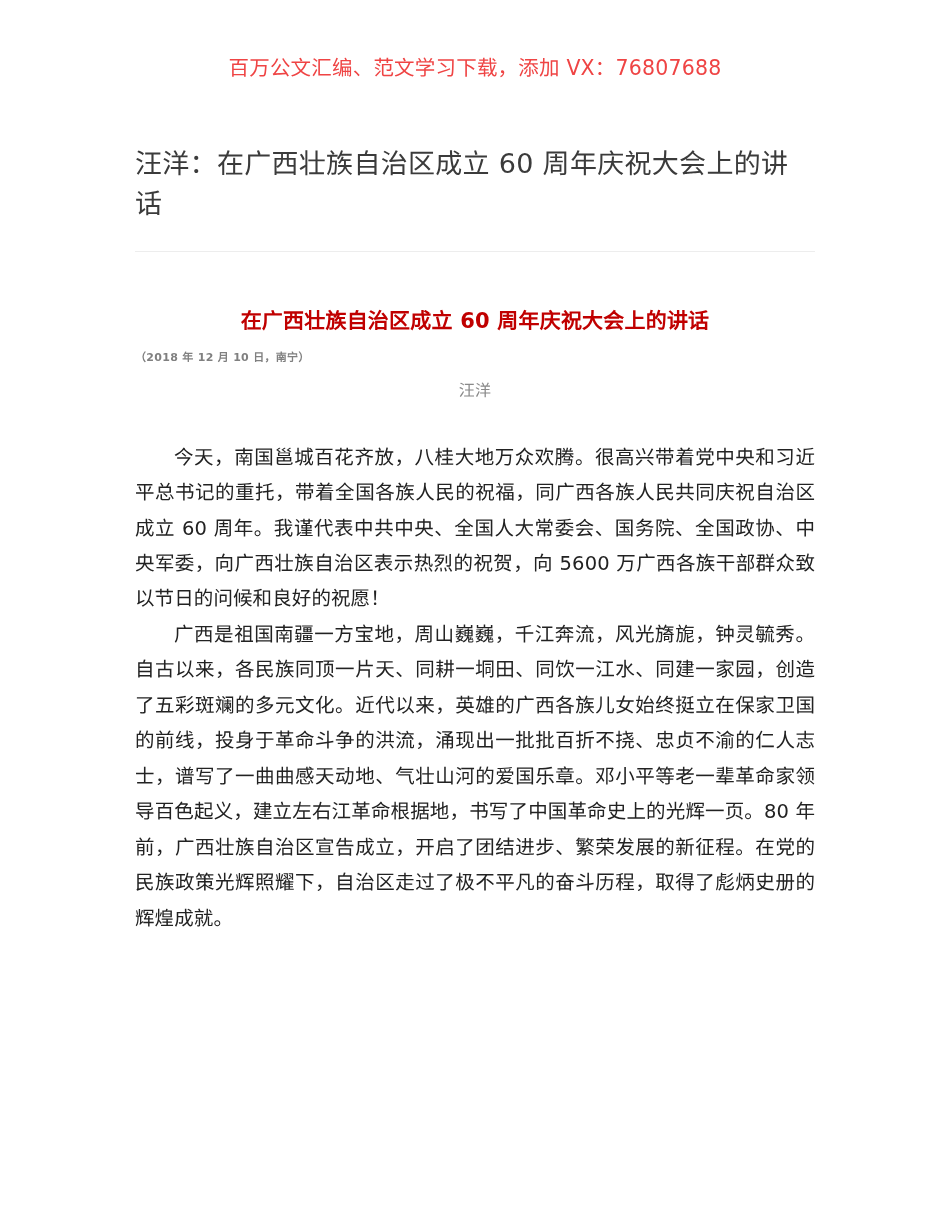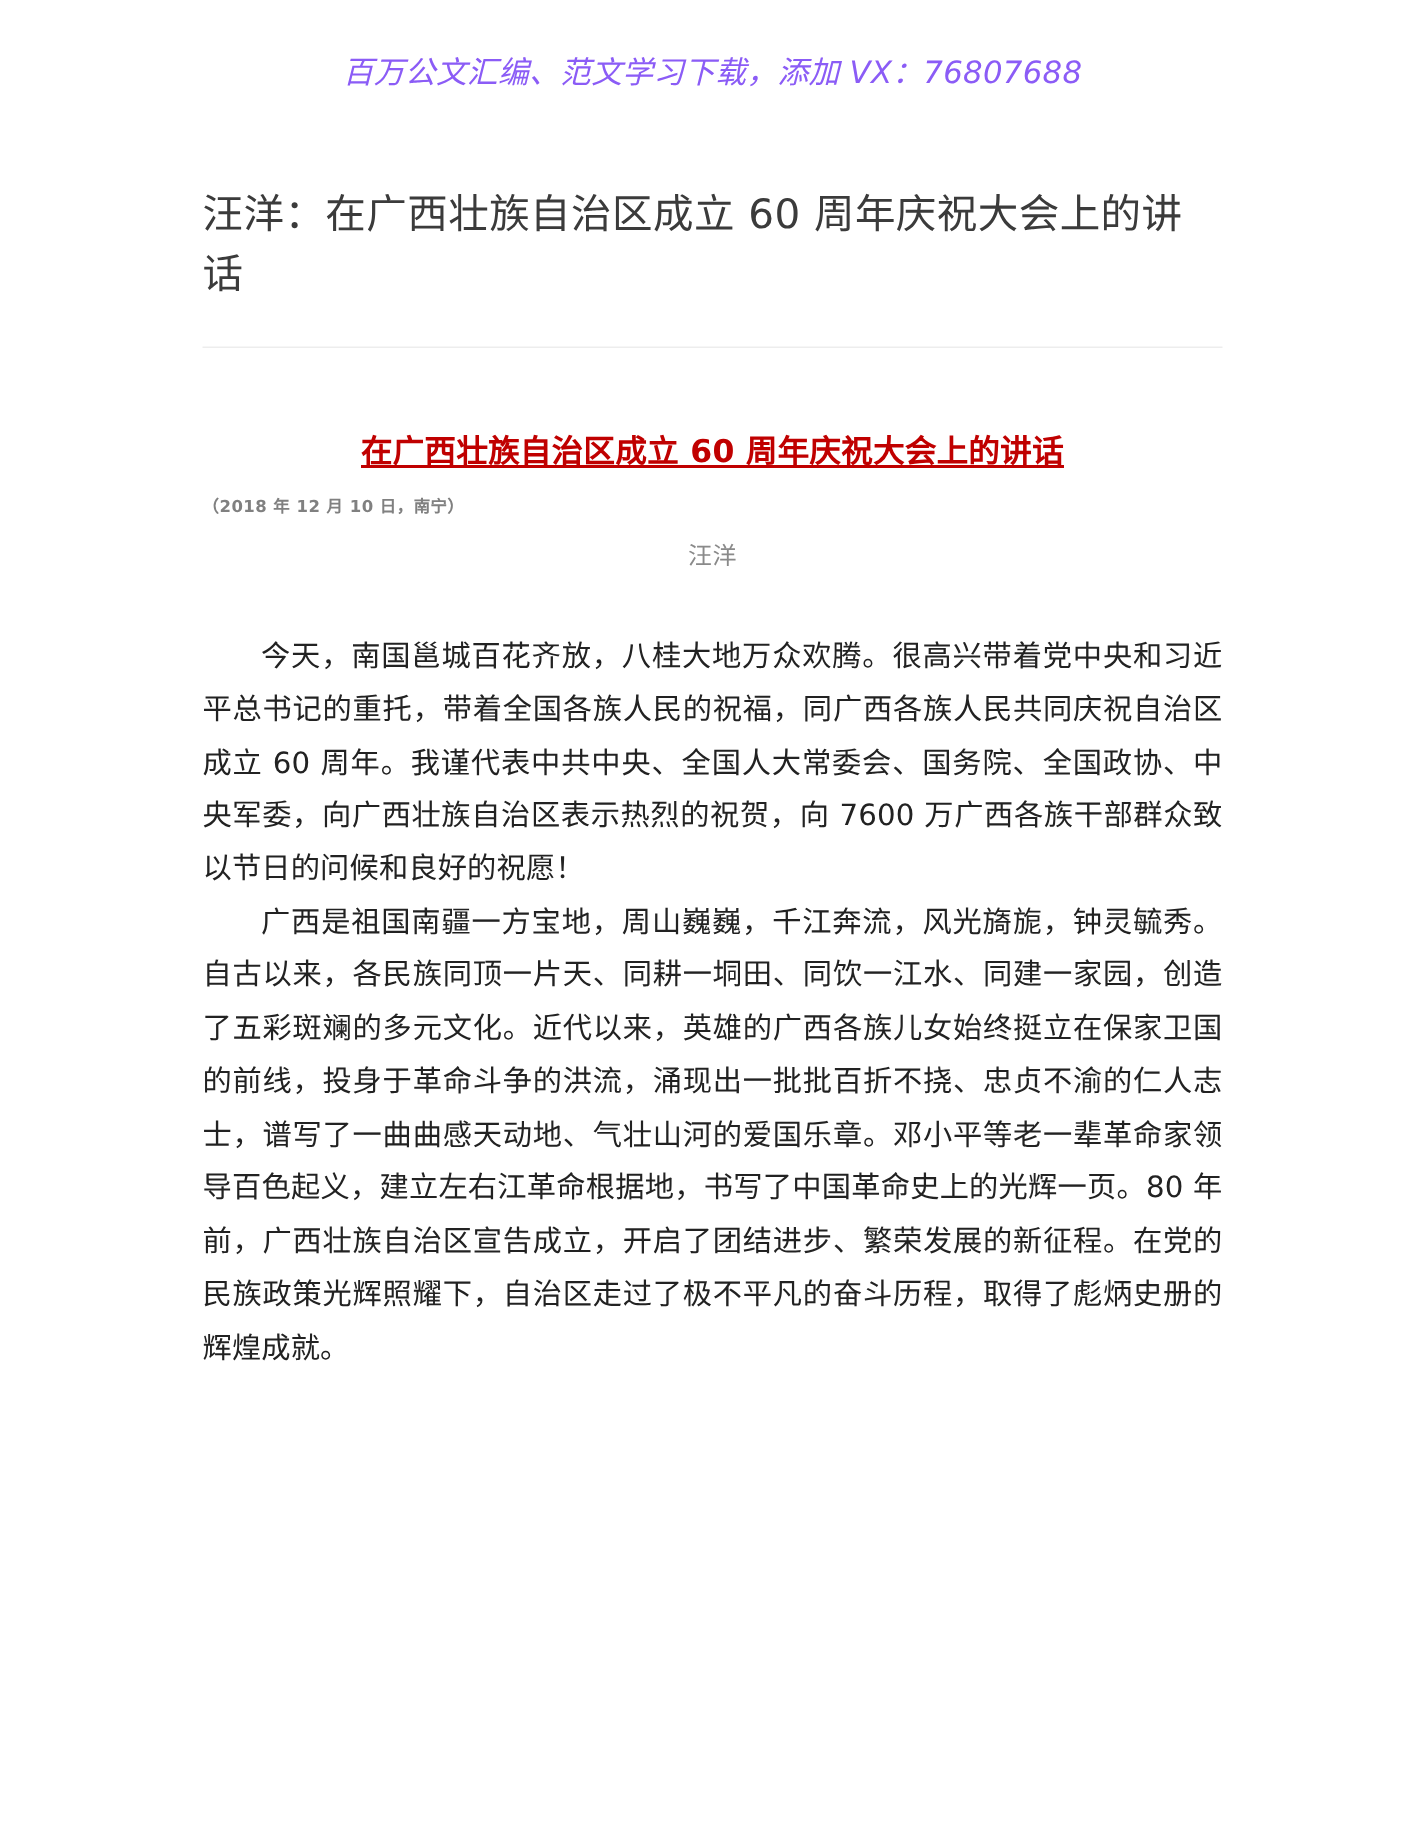--- a/index.html
+++ b/index.html
@@ -20,27 +20,26 @@
     width: 950px;
     height: 1230px;
     box-sizing: border-box;
     background: #ffffff;
     position: relative;
   }
 
   
   .promo-banner {
     text-align: center;
-    color: #8b5cf6;
+    color: #ef4444;
     font-size: 20.5px;
     line-height: 1.3;
-    padding-top: 35px;
+    padding-top: 55px;
     letter-spacing: 0.2px;
     white-space: nowrap;
-    font-style: italic;
   }
 
   
   .article-header {
     margin: 16px auto;
     width: 680px;
     padding-top: 46px;
   }
   .article-title {
     font-size: 27px;
@@ -72,21 +71,20 @@
     padding-top: 38px;
   }
 
   .doc-heading {
     text-align: center;
     color: #c00000;
     font-weight: bold;
     font-size: 21px;
     line-height: 1.5;
     letter-spacing: 0.2px;
-    text-decoration: underline;
   }
   .doc-subtitle {
     color: #808080;
     font-weight: bold;
     font-size: 11px;
     line-height: 1.5;
     margin-top: 13px;
     letter-spacing: 0.3px;
   }
   .doc-author {
@@ -128,18 +126,18 @@
 
   <div class="doc-wrap">
 
     <div class="doc-heading">在广西壮族自治区成立 60 周年庆祝大会上的讲话</div>
 
     <div class="doc-subtitle">（2018 年 12 月 10 日，南宁）</div>
 
     <div class="doc-author">汪洋</div>
 
     <div class="doc-body">
-      <p class="indent">今天，南国邕城百花齐放，八桂大地万众欢腾。很高兴带着党中央和习近平总书记的重托，带着全国各族人民的祝福，同广西各族人民共同庆祝自治区成立 60 周年。我谨代表中共中央、全国人大常委会、国务院、全国政协、中央军委，向广西壮族自治区表示热烈的祝贺，向 7600 万广西各族干部群众致以节日的问候和良好的祝愿！</p>
+      <p class="indent">今天，南国邕城百花齐放，八桂大地万众欢腾。很高兴带着党中央和习近平总书记的重托，带着全国各族人民的祝福，同广西各族人民共同庆祝自治区成立 60 周年。我谨代表中共中央、全国人大常委会、国务院、全国政协、中央军委，向广西壮族自治区表示热烈的祝贺，向 5600 万广西各族干部群众致以节日的问候和良好的祝愿！</p>
       <p class="indent">广西是祖国南疆一方宝地，周山巍巍，千江奔流，风光旖旎，钟灵毓秀。自古以来，各民族同顶一片天、同耕一垌田、同饮一江水、同建一家园，创造了五彩斑斓的多元文化。近代以来，英雄的广西各族儿女始终挺立在保家卫国的前线，投身于革命斗争的洪流，涌现出一批批百折不挠、忠贞不渝的仁人志士，谱写了一曲曲感天动地、气壮山河的爱国乐章。邓小平等老一辈革命家领导百色起义，建立左右江革命根据地，书写了中国革命史上的光辉一页。80 年前，广西壮族自治区宣告成立，开启了团结进步、繁荣发展的新征程。在党的民族政策光辉照耀下，自治区走过了极不平凡的奋斗历程，取得了彪炳史册的辉煌成就。</p>
     </div>
 
   </div>
 </div>
 
 </body></html>

